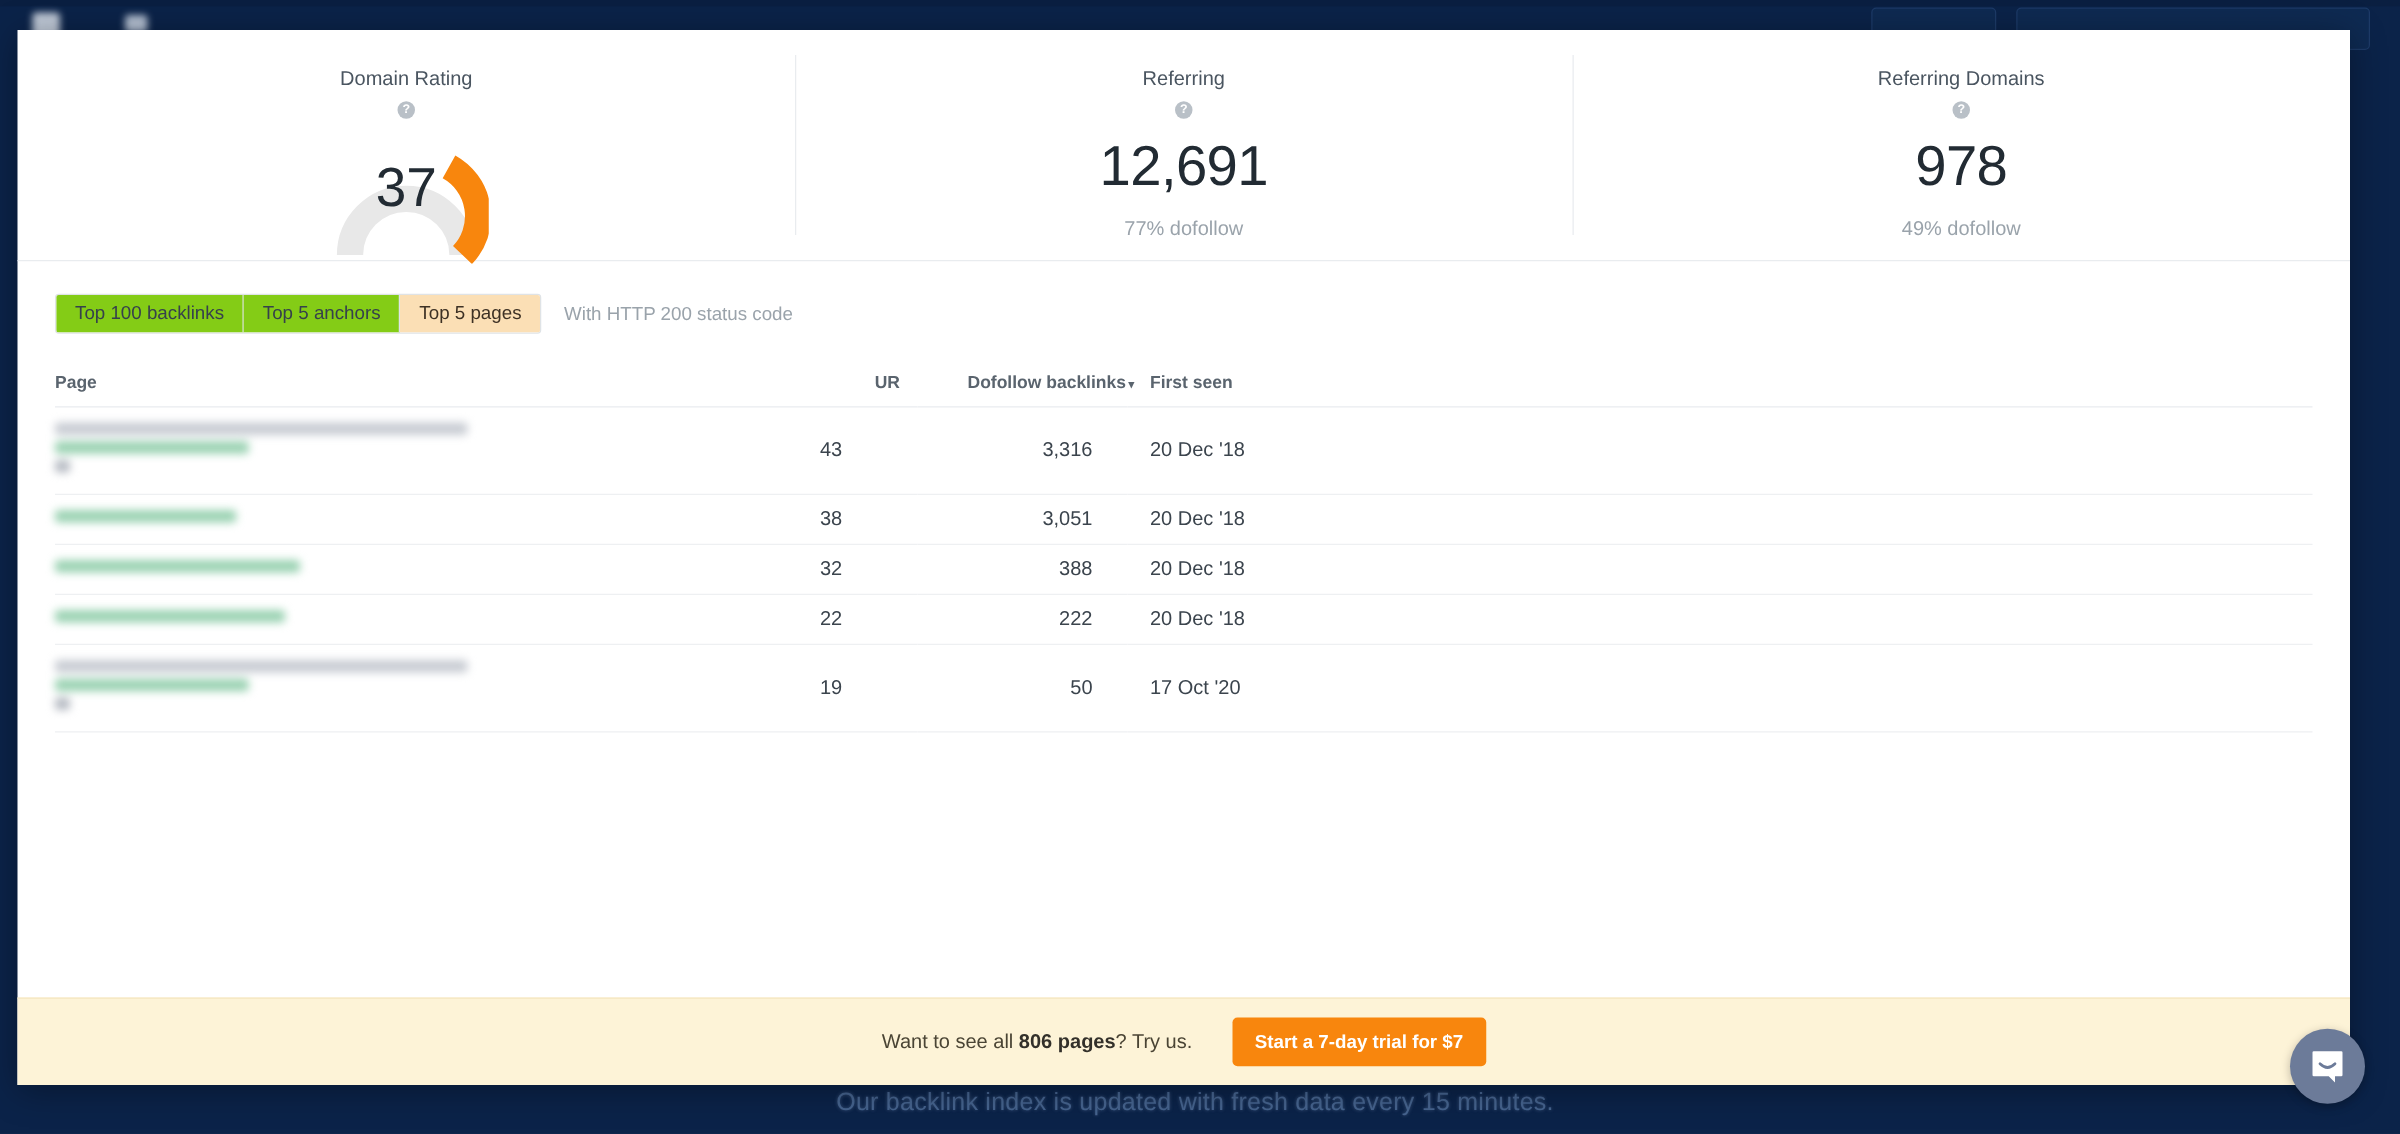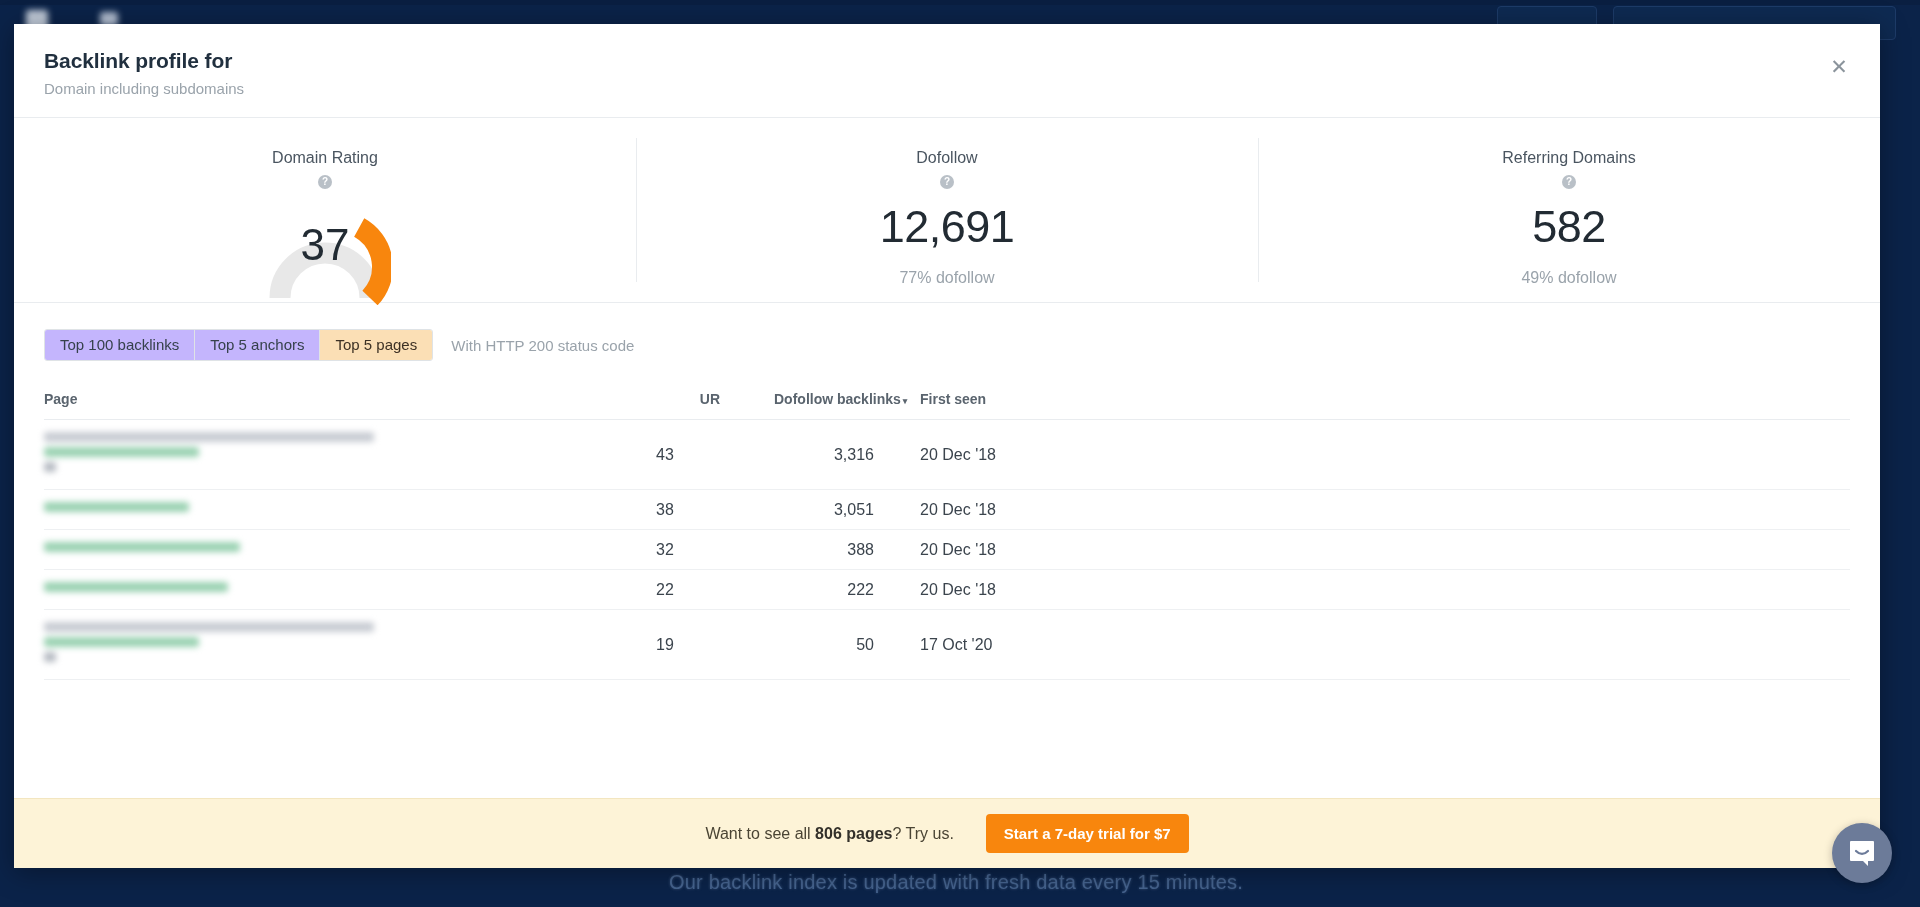--- a/index.html
+++ b/index.html
@@ -110,21 +110,21 @@
   .tabs-row {
     flex: none; display: flex; align-items: center;
     padding: 26px 30px 22px 30px; gap: 18px;
   }
   .tabs {
     display: flex; border: 1px solid #dfe3e6; border-radius: 3px;
     overflow: hidden; height: 32px;
   }
   .tab {
     padding: 0 15px; height: 30px; line-height: 30px; font-size: 15px;
-    color: #36414c; background: #c4b5fd; cursor: pointer;
+    color: #36414c; background: #84cc16; cursor: pointer;
     border-right: 1px solid #dfe3e6; white-space: nowrap;
   }
   .tab:last-child { border-right: none; }
   .tab.active { background: #fbdfb5; color: #3d3124; }
   .tabs-note { font-size: 15px; color: #9aa3ab; }
 
   
   .table-area { flex: 1 1 auto; padding: 0 30px; overflow: hidden; }
   table { width: 100%; border-collapse: collapse; table-layout: fixed; }
   thead th {
@@ -187,57 +187,52 @@
     <div class="mark"></div>
       <div class="mark2"></div>
   </div>
   <div class="bg-nav-chip one"></div>
   <div class="bg-nav-chip two"></div>
   <div class="bg-note">Our backlink index is updated with fresh data every 15 minutes.</div>
 </div>
 
 <div class="modal">
 
-  <div class="modal-header">
-    <div class="modal-title">Backlink profile for</div>
-    <div class="modal-subtitle">Domain including subdomains</div>
-    <div class="close-btn">✕</div>
-  </div>
 
   <div class="metrics">
 
     <div class="metric">
       <div class="metric-label">
         <span>Domain Rating</span>
         <span class="help-icon">?</span>
       </div>
       <div class="gauge-wrap">
         <svg viewBox="0 0 132 112">
           <path d="M 21 105 A 45 45 0 1 1 111 105" fill="none" stroke="#e8e8e8" stroke-width="21" stroke-linecap="butt"></path>
           <path d="M 111 105 A 45 45 0 0 0 100.2 34.5" fill="none" stroke="#f8860d" stroke-width="21" stroke-linecap="butt"></path>
         </svg>
         <div class="gauge-number">37</div>
       </div>
     </div>
 
     <div class="metric">
       <div class="metric-label">
-        <span>Dofollow</span>
+        <span>Referring</span>
         <span class="help-icon">?</span>
       </div>
       <div class="metric-value">12,691</div>
       <div class="metric-sub">77% dofollow</div>
     </div>
 
     <div class="metric">
       <div class="metric-label">
         <span>Referring Domains</span>
         <span class="help-icon">?</span>
       </div>
-      <div class="metric-value">582</div>
+      <div class="metric-value">978</div>
       <div class="metric-sub">49% dofollow</div>
     </div>
   </div>
 
   <div class="tabs-row">
     <div class="tabs">
       <div class="tab">Top 100 backlinks</div>
       <div class="tab">Top 5 anchors</div>
       <div class="tab active">Top 5 pages</div>
     </div>

